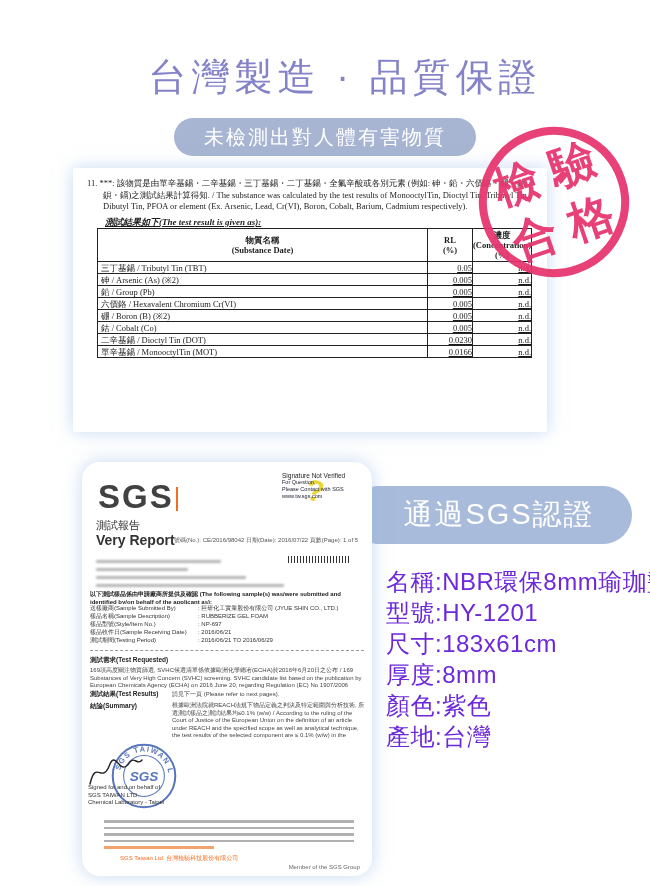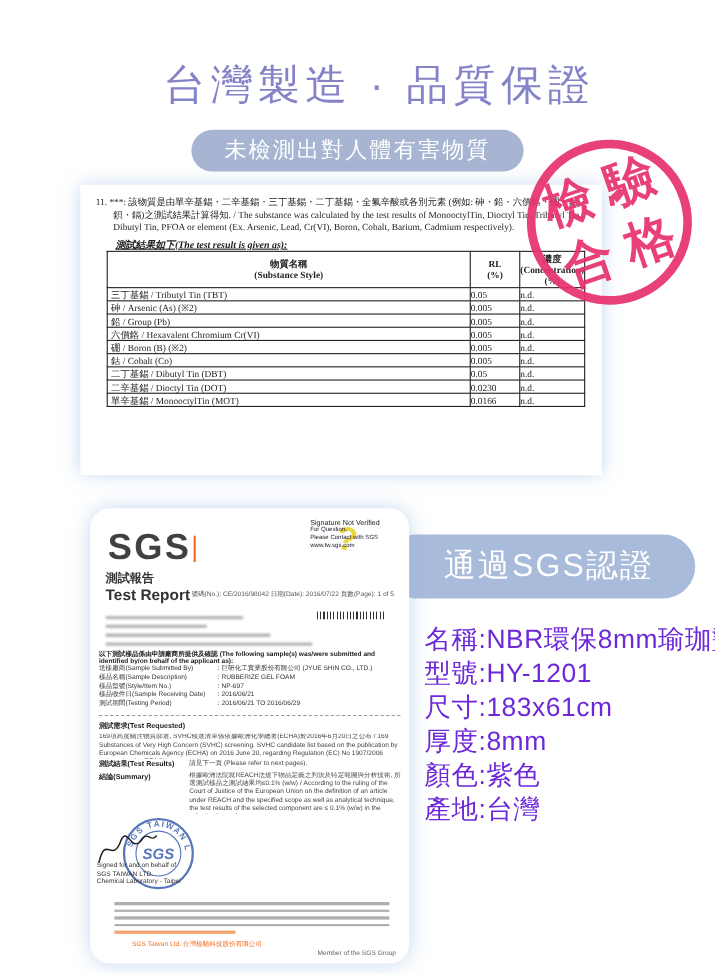--- a/index.html
+++ b/index.html
@@ -52,21 +52,21 @@
   }
   .ttable{
     position:absolute; left:24px; top:60px; width:434px;
     border-collapse:collapse; table-layout:fixed;
     font-size:8.5px;
   }
   .ttable th, .ttable td{ border:1px solid #222; line-height:10px; }
   .ttable th{ font-weight:700; text-align:center; padding:1px 0; }
   .ttable td{ height:12px; }
   .ttable td.name{ text-align:left; padding-left:3px; }
-  .ttable td.num{ text-align:left; }
+  .ttable td.num{ text-align:right;text-decoration:underline; }
   .ttable .col-sub{ width:330px; }
   .ttable .col-rl{ width:45px; }
   .ttable .col-conc{ width:59px; }
 
   
   .sheet2{
     position:absolute; left:82px; top:462px; width:290px; height:414px;
     background:#ffffff; z-index:3;
     box-shadow:0 0 18px rgba(150,185,230,.55);
     color:#333;
@@ -80,21 +80,21 @@
     content:""; display:inline-block; width:2px; height:24px;
     background:#f36d21; margin-left:2px; vertical-align:-3px;
   }
   .sigbox{ position:absolute; right:10px; top:10px; width:80px; }
   .sigbox .l1{ font-size:6.5px; color:#222; position:relative; z-index:2; }
   .sigbox .l2{ font-size:5.5px; color:#223; position:relative; z-index:2; line-height:7px; }
   .qmark{
     position:absolute; left:24px; top:2px; font-size:30px; font-weight:700;
     color:#e8d222; transform:rotate(12deg); z-index:1; opacity:.9;
   }
-  .rep-title-zh{ position:absolute; left:14px; top:56px; font-size:11px; font-weight:700; }
+  .rep-title-zh{ position:absolute; left:14px; top:56px; font-size:11px; font-weight:400; }
   .rep-title-en{ position:absolute; left:14px; top:70px; font-size:14px; font-weight:700; }
   .rep-meta{ position:absolute; left:92px; top:74px; width:190px; font-size:6px; color:#555; }
   .addr-bars{ position:absolute; left:14px; top:98px; }
   .addr-bars div{ height:3px; background:#b5b5b5; filter:blur(1px); margin-bottom:5px; border-radius:1px; }
   .barcode{
     position:absolute; right:22px; top:94px; width:62px; height:7px;
     background:repeating-linear-gradient(90deg,#333 0 1px,transparent 1px 3px);
     filter:blur(.4px);
   }
   .rep-intro{ position:absolute; left:8px; top:128px; width:276px; font-size:6px;
@@ -154,21 +154,21 @@
     <table class="ttable">
       <colgroup>
           <col class="col-sub">
           <col class="col-rl">
           <col class="col-conc">
         </colgroup>
       <thead>
         <tr>
           <th>
             <div>物質名稱</div>
-            <div>(Substance Style)</div>
+            <div>(Substance Date)</div>
           </th>
           <th>
             <div>RL</div>
             <div>(%)</div>
           </th>
           <th>
             <div>濃度</div>
             <div>(Concentration)</div>
             <div>(%)</div>
           </th>
@@ -205,25 +205,20 @@
             <td class="num">0.005</td>
             <td class="num">n.d.</td>
           </tr>
 
           <tr>
             <td class="name">鈷 / Cobalt (Co)</td>
             <td class="num">0.005</td>
             <td class="num">n.d.</td>
           </tr>
 
-          <tr>
-            <td class="name">二丁基錫 / Dibutyl Tin (DBT)</td>
-            <td class="num">0.05</td>
-            <td class="num">n.d.</td>
-          </tr>
 
           <tr>
             <td class="name">二辛基錫 / Dioctyl Tin (DOT)</td>
             <td class="num">0.0230</td>
             <td class="num">n.d.</td>
           </tr>
 
           <tr>
             <td class="name">單辛基錫 / MonooctylTin (MOT)</td>
             <td class="num">0.0166</td>
@@ -239,21 +234,21 @@
 
     <div class="sigbox">
       <span class="qmark">?</span>
       <div class="l1">Signature Not Verified</div>
       <div class="l2">For Question,</div>
       <div class="l2">Please Contact with SGS</div>
       <div class="l2">www.tw.sgs.com</div>
     </div>
 
     <div class="rep-title-zh">測試報告</div>
-    <div class="rep-title-en">Test Report</div>
+    <div class="rep-title-en">Very Report</div>
     <div class="rep-meta">號碼(No.): CE/2016/98042    日期(Date): 2016/07/22    頁數(Page): 1 of 5</div>
 
     <div class="addr-bars">
       <div style="width:125px"></div>
       <div style="width:92px"></div>
       <div style="width:150px"></div>
       <div style="width:188px"></div>
     </div>
     <div class="barcode"></div>
 

